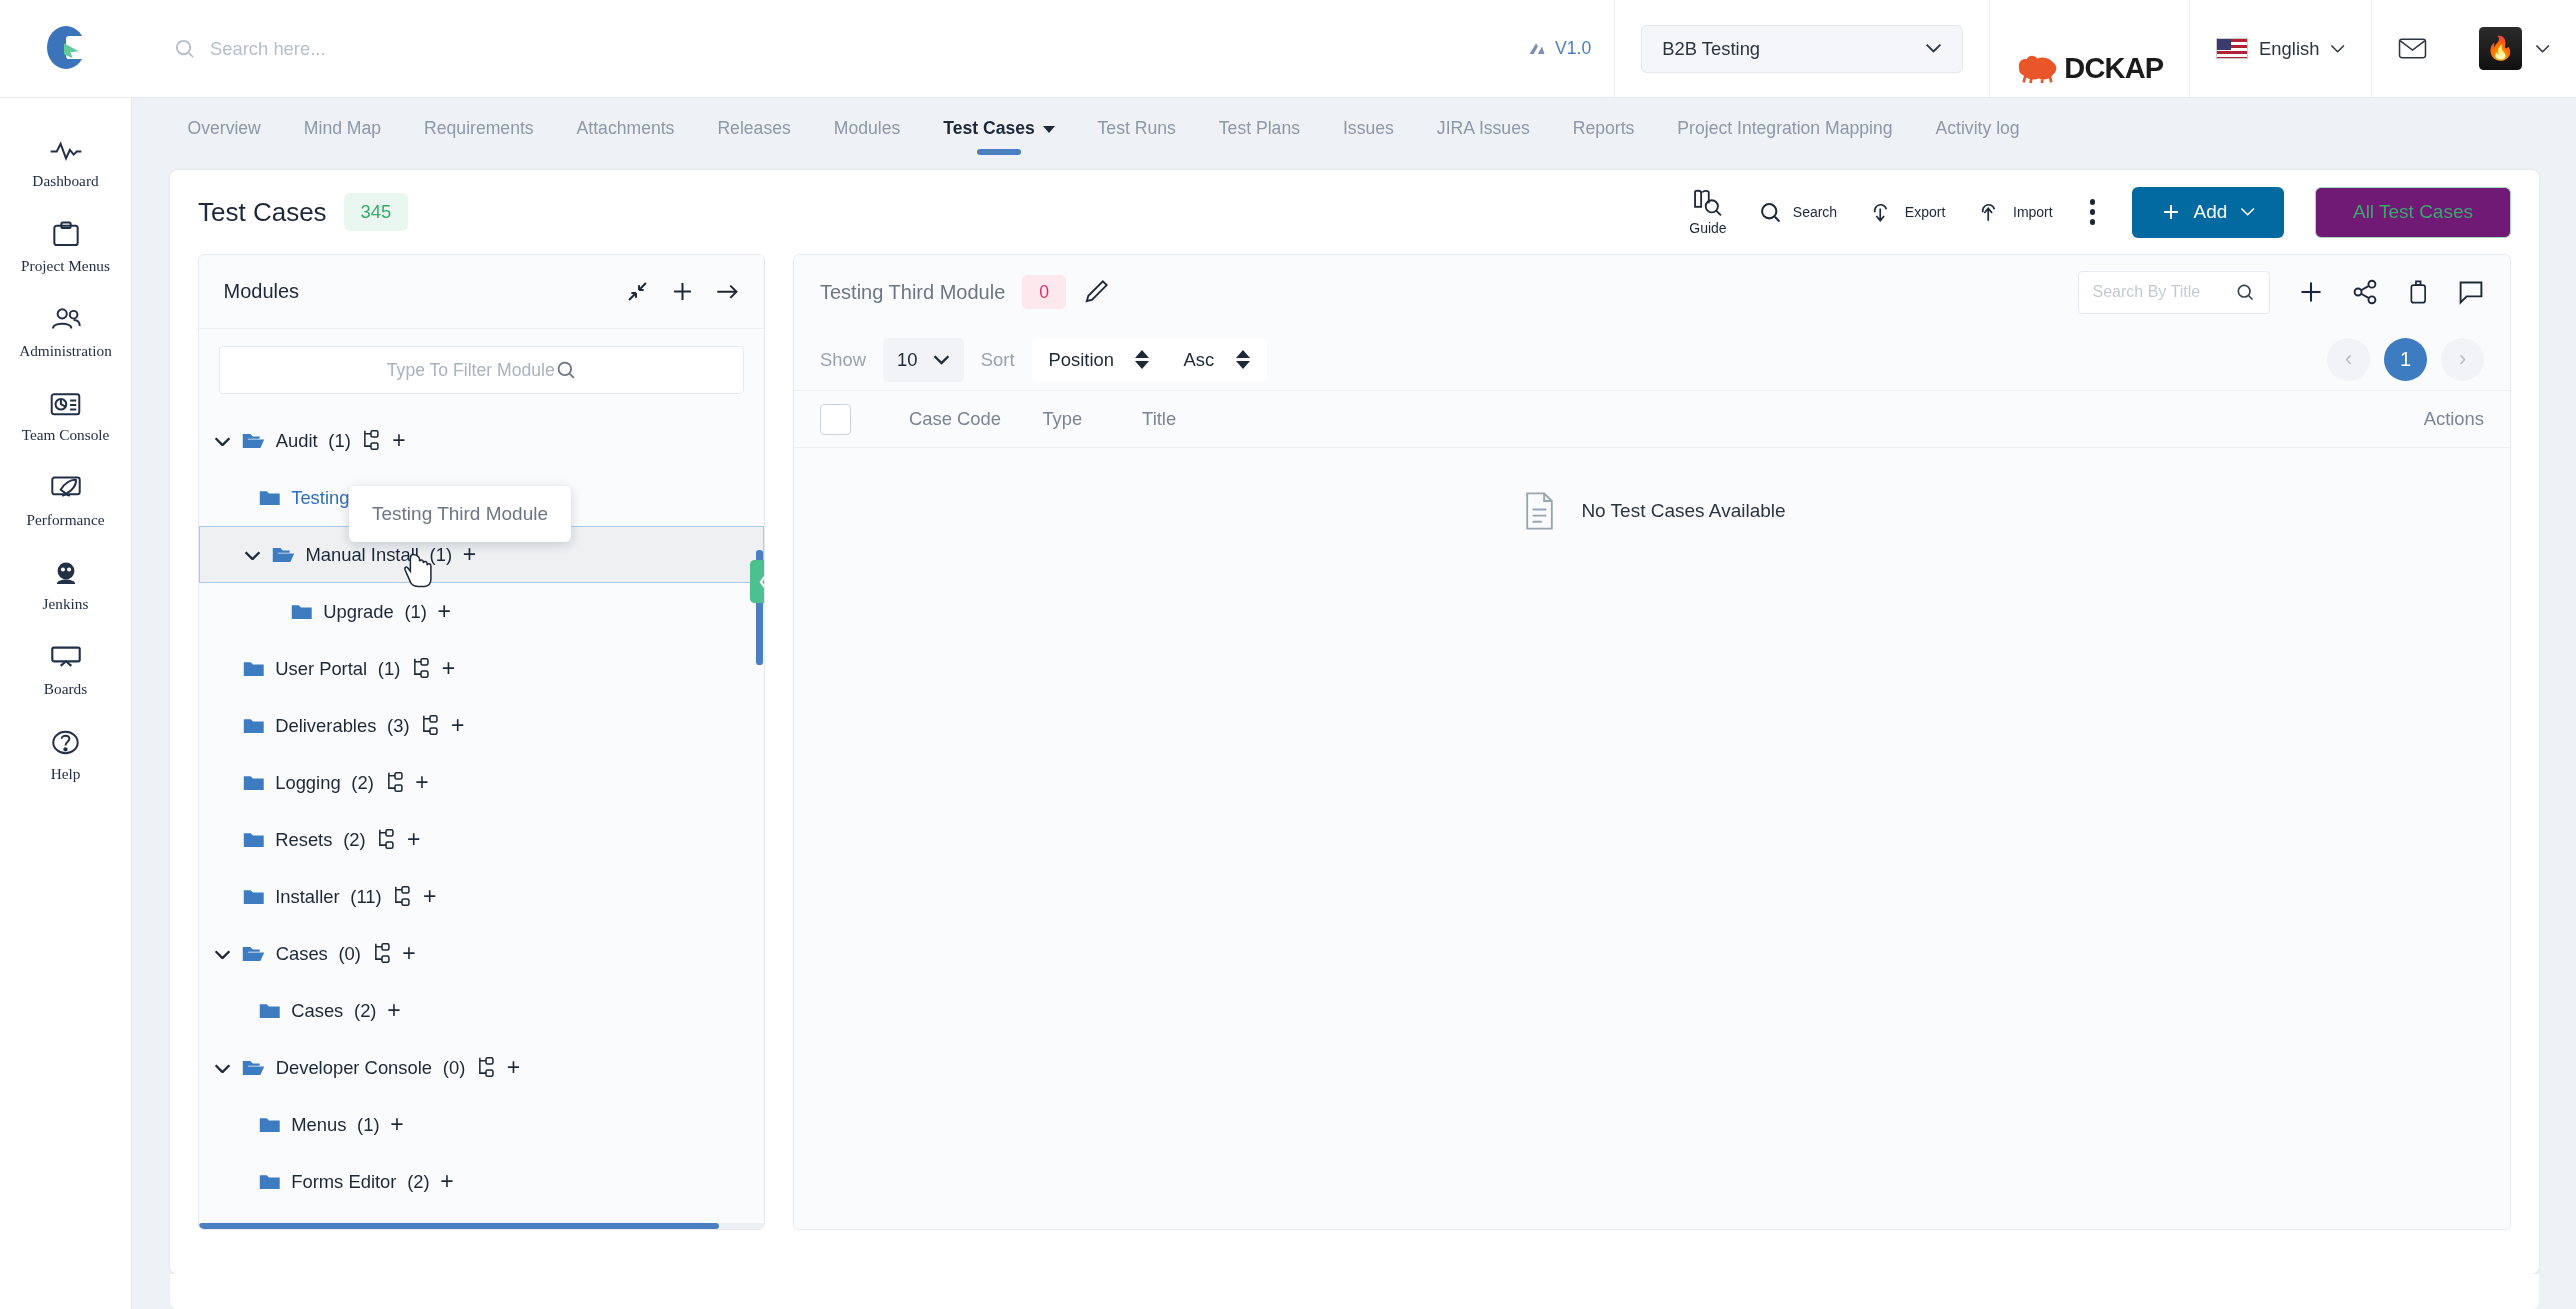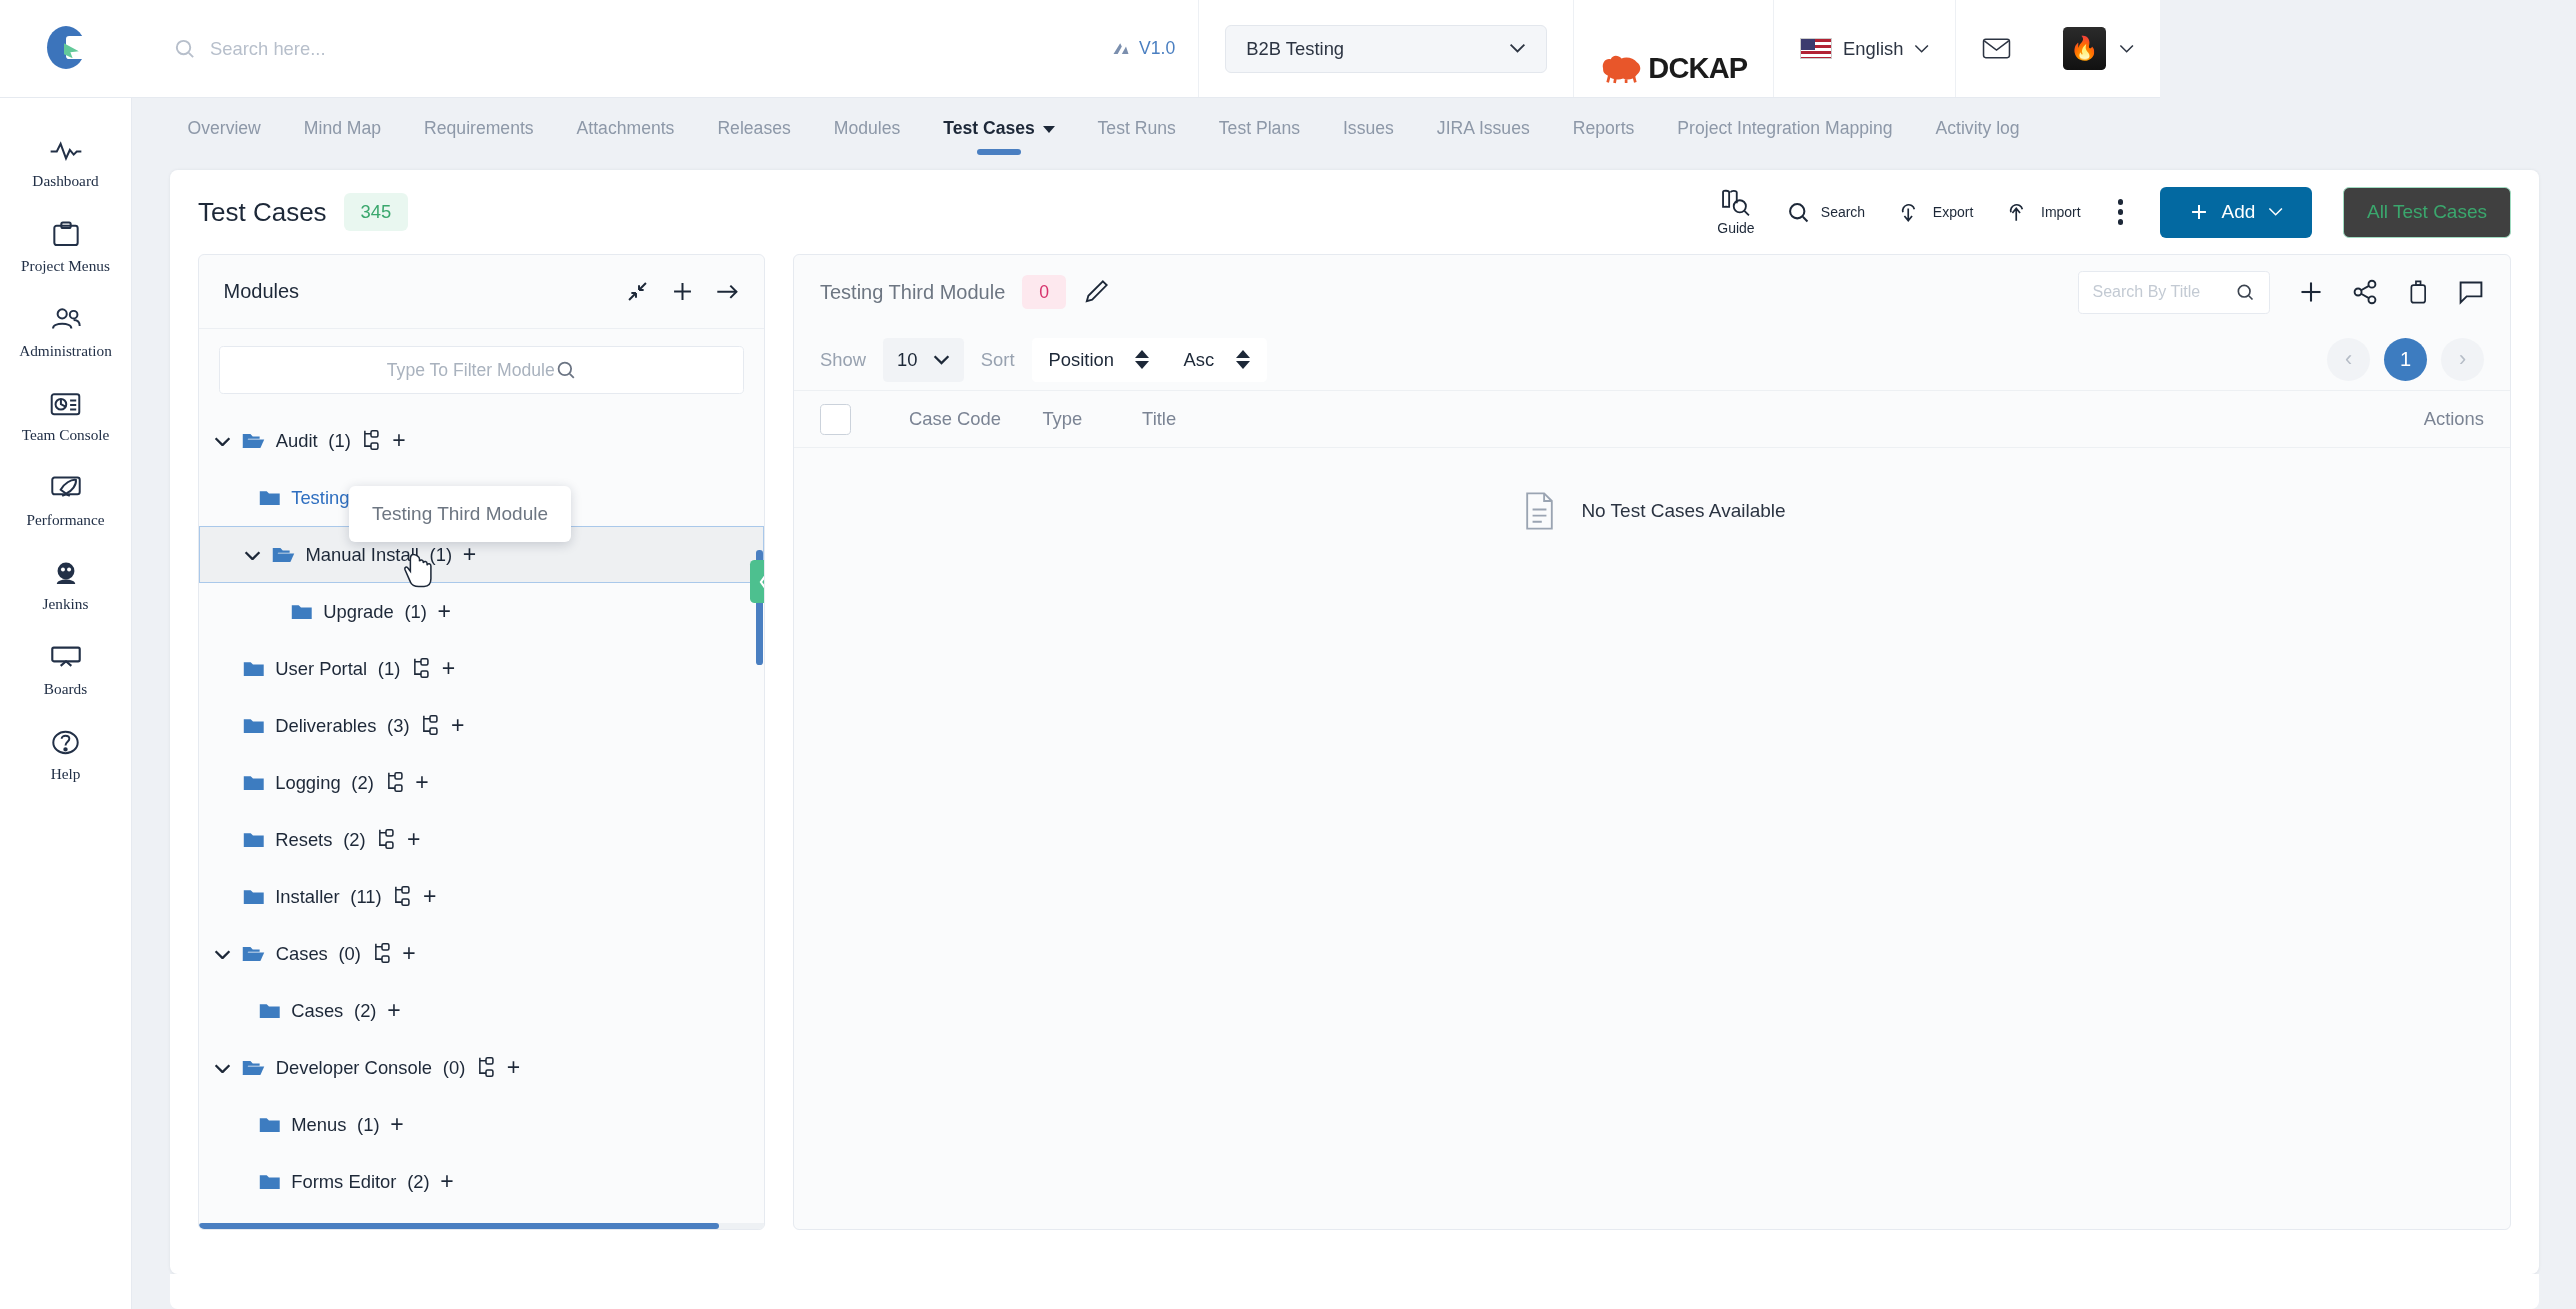--- a/index.html
+++ b/index.html
@@ -6,21 +6,21 @@
   html, body {
     width: 2576px; height: 1309px;
     font-family: "Liberation Sans", sans-serif;
     background: #eef1f5;
     overflow: hidden;
   }
   #app { position: relative; width: 2576px; height: 1309px; }
 
   
   .topbar {
-    position: absolute; top: 0; left: 0; width: 2160px; height: 98px;
+    position: absolute; top: 0; left: 0; width: 2576px; height: 98px;
     background: #ffffff; display: flex; align-items: center;
     border-bottom: 0.8px solid #e6eaf0;
   }
   .brand-logo { width: 132px; display: flex; align-items: center; justify-content: center; }
   .logo-mark { position: relative; width: 48px; height: 48px; }
   .logo-c {
     position: absolute; left: 4.6px; top: 1.5px; width: 38px; height: 43px;
     background: #3c74bb; border-radius: 50% 50% 50% 50%;
   }
   .logo-c::after {
@@ -112,22 +112,22 @@
   .guide-btn { display:flex; flex-direction:column; align-items:center; gap:3.1px; cursor:pointer; }
   .guide-label { font-size:14px; color:#1d2838; }
   .tool-btn { display:flex; align-items:center; gap:10.7px; font-size:14px; color:#1d2838; cursor:pointer; }
   .kebab { display:flex; flex-direction:column; gap:4.6px; padding: 0 6.1px; cursor:pointer;}
   .kebab i { width:5.4px;height:5.4px;border-radius:50%;background:#1d2838; display:block;}
   .btn-add {
     background:#0369a1; color:#fff; font-size:19px; border:none; border-radius:6.1px;
     height:51px; padding: 0 29px; display:flex; align-items:center; gap:12.3px; cursor:pointer;
   }
   .btn-outline {
-    background:#404040; color:#3aa76d; font-size:19px; border:0.8px solid #9fdcc1; border-radius:6.1px;
-    height:51px; padding: 0 23px; display:flex; align-items:center; cursor:pointer;
+    background:#701a75; color:#3aa76d; font-size:19px; border:0.8px solid #9fdcc1; border-radius:6.1px;
+    height:51px; padding: 0 37px; display:flex; align-items:center; cursor:pointer;
   }
 
   
   .body-split { display:flex; padding: 0 28px 28px 28px; gap: 28px; height: 1004px; }
 
   
   .modules-panel {
     width: 567px; background:#fafbfc; border:0.8px solid #e6eaf0; border-radius:6.1px;
     display:flex; flex-direction:column; position:relative; overflow:hidden;
   }

